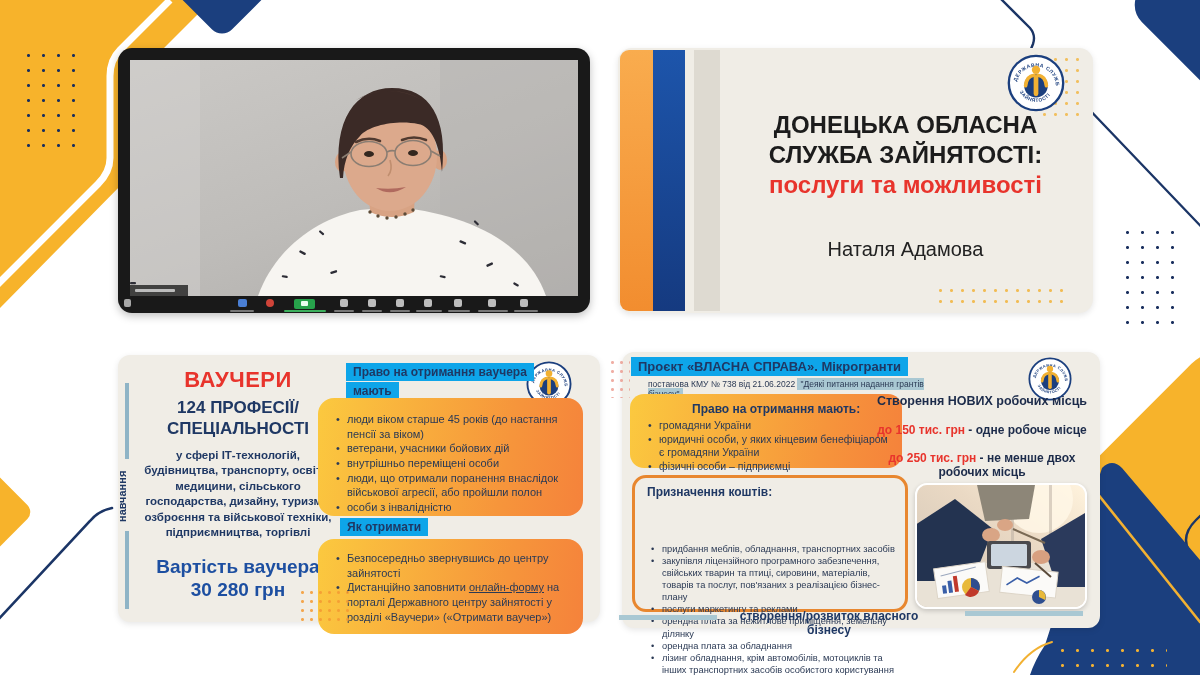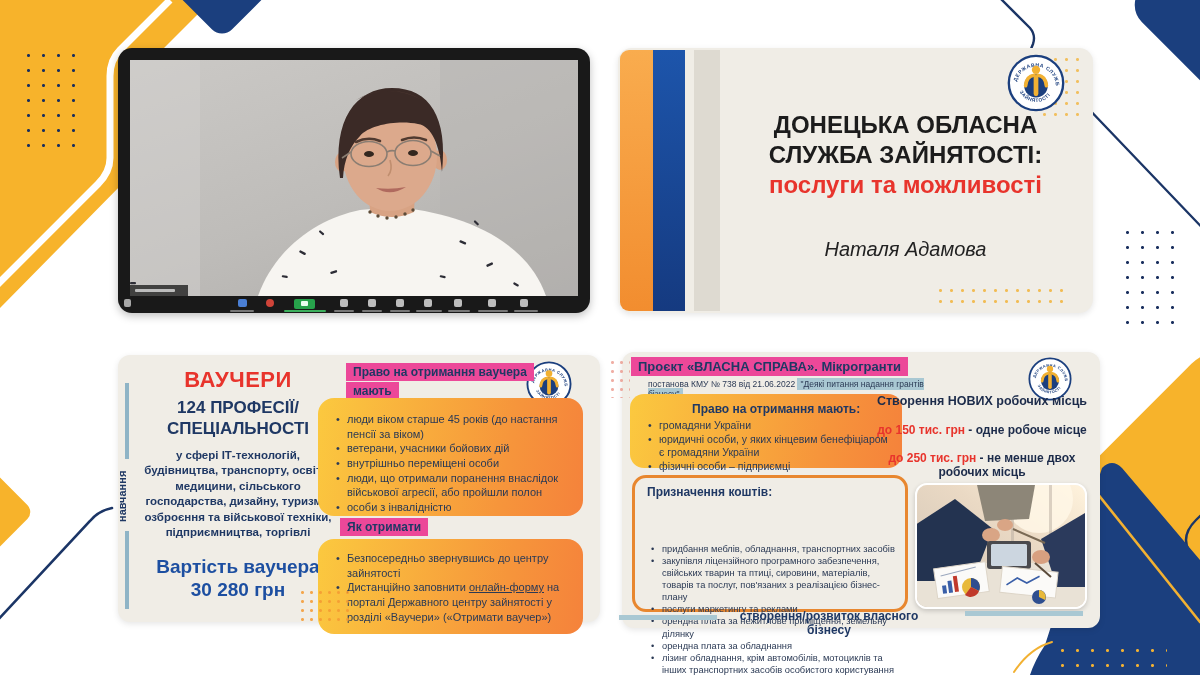--- a/index.html
+++ b/index.html
@@ -2,21 +2,21 @@
 <html><head>
 <meta charset="utf-8">
 <style>
   html,body{margin:0;padding:0;background:#e8e8e8;}
   #canvas{position:relative;width:1200px;height:675px;background:#ffffff;overflow:hidden;
           font-family:"Liberation Sans",sans-serif;}
   .abs{position:absolute;}
   .dots{position:absolute;background-image:radial-gradient(circle,var(--dc) 1.3px,transparent 1.6px);
         background-size:var(--ds,15px) var(--ds,15px);}
   .slide{position:absolute;background:#F0EDE6;border-radius:12px;box-shadow:0 2px 6px rgba(0,0,0,.10);}
-  .tag{display:inline;background:#ec4899;color:#1F3864;font-weight:bold;
+  .tag{display:inline;background:#0ea5e9;color:#1F3864;font-weight:bold;
        padding:2px 7px;box-decoration-break:clone;-webkit-box-decoration-break:clone;line-height:1.55;}
   .obox{position:absolute;border-radius:16px;background:linear-gradient(100deg,#FBC93F 0%,#F6953B 70%,#F5823B 100%);
         color:#2B3A55;}
   .obox ul,.pbox ul{margin:0;padding:0 0 0 4px;list-style:none;}
   .obox li,.pbox li{position:relative;padding-left:11px;}
   .obox li::before,.pbox li::before{content:"•";position:absolute;left:0;top:0;}
   .red{color:#E8342C;}
   .ctr{text-align:center;}
   .icon-sq{position:absolute;width:8px;height:8px;border-radius:2px;background:#BDBDBD;top:299px;}
   .icon-lbl{position:absolute;height:2px;background:#8f8f8f;top:310px;border-radius:1px;opacity:.8;}
@@ -170,21 +170,21 @@
     <div class="abs" style="left:35px;top:2px;bottom:2px;width:32px;background:linear-gradient(180deg,#1D55AB,#153A80);"></div>
     <div class="abs" style="left:76px;top:2px;bottom:2px;width:26px;background:#DEDAD1;"></div>
     <div class="dots" style="right:8px;top:6px;width:46px;height:66px;--dc:rgba(242,177,50,.75);--ds:11px;"></div>
     <svg class="abs" style="right:28px;top:6px" width="58" height="58">
         <use href="#logo"></use>
       </svg>
     <div class="abs ctr" style="left:110px;right:10px;top:62px;">
       <div style="font-size:24px;font-weight:800;color:#1C1C1C;line-height:1.25;">ДОНЕЦЬКА ОБЛАСНА</div>
       <div style="font-size:24px;font-weight:800;color:#1C1C1C;line-height:1.25;">СЛУЖБА ЗАЙНЯТОСТІ:</div>
       <div style="font-size:24px;font-weight:800;color:#E8342C;line-height:1.25;">послуги та можливості</div>
-      <div style="font-size:20px;color:#222;margin-top:38px;font-style:italic;">Наталя Адамова</div>
+      <div style="font-size:20px;color:#222;margin-top:38px;">Наталя Адамова</div>
     </div>
     <div class="dots" style="right:22px;bottom:4px;width:136px;height:24px;--dc:rgba(242,177,50,.8);--ds:11px;"></div>
   </div>
 
   <div class="slide" style="left:118px;top:355px;width:482px;height:267px;">
     <div class="abs" style="left:7px;top:28px;width:4px;height:76px;background:#8FB4C6;"></div>
     <div class="abs" style="left:-2px;top:108px;width:22px;height:66px;writing-mode:vertical-rl;transform:rotate(180deg);
                 text-align:center;font-size:11px;font-weight:bold;color:#1F3864;">навчання</div>
     <div class="abs" style="left:7px;top:176px;width:4px;height:78px;background:#8FB4C6;"></div>
 

